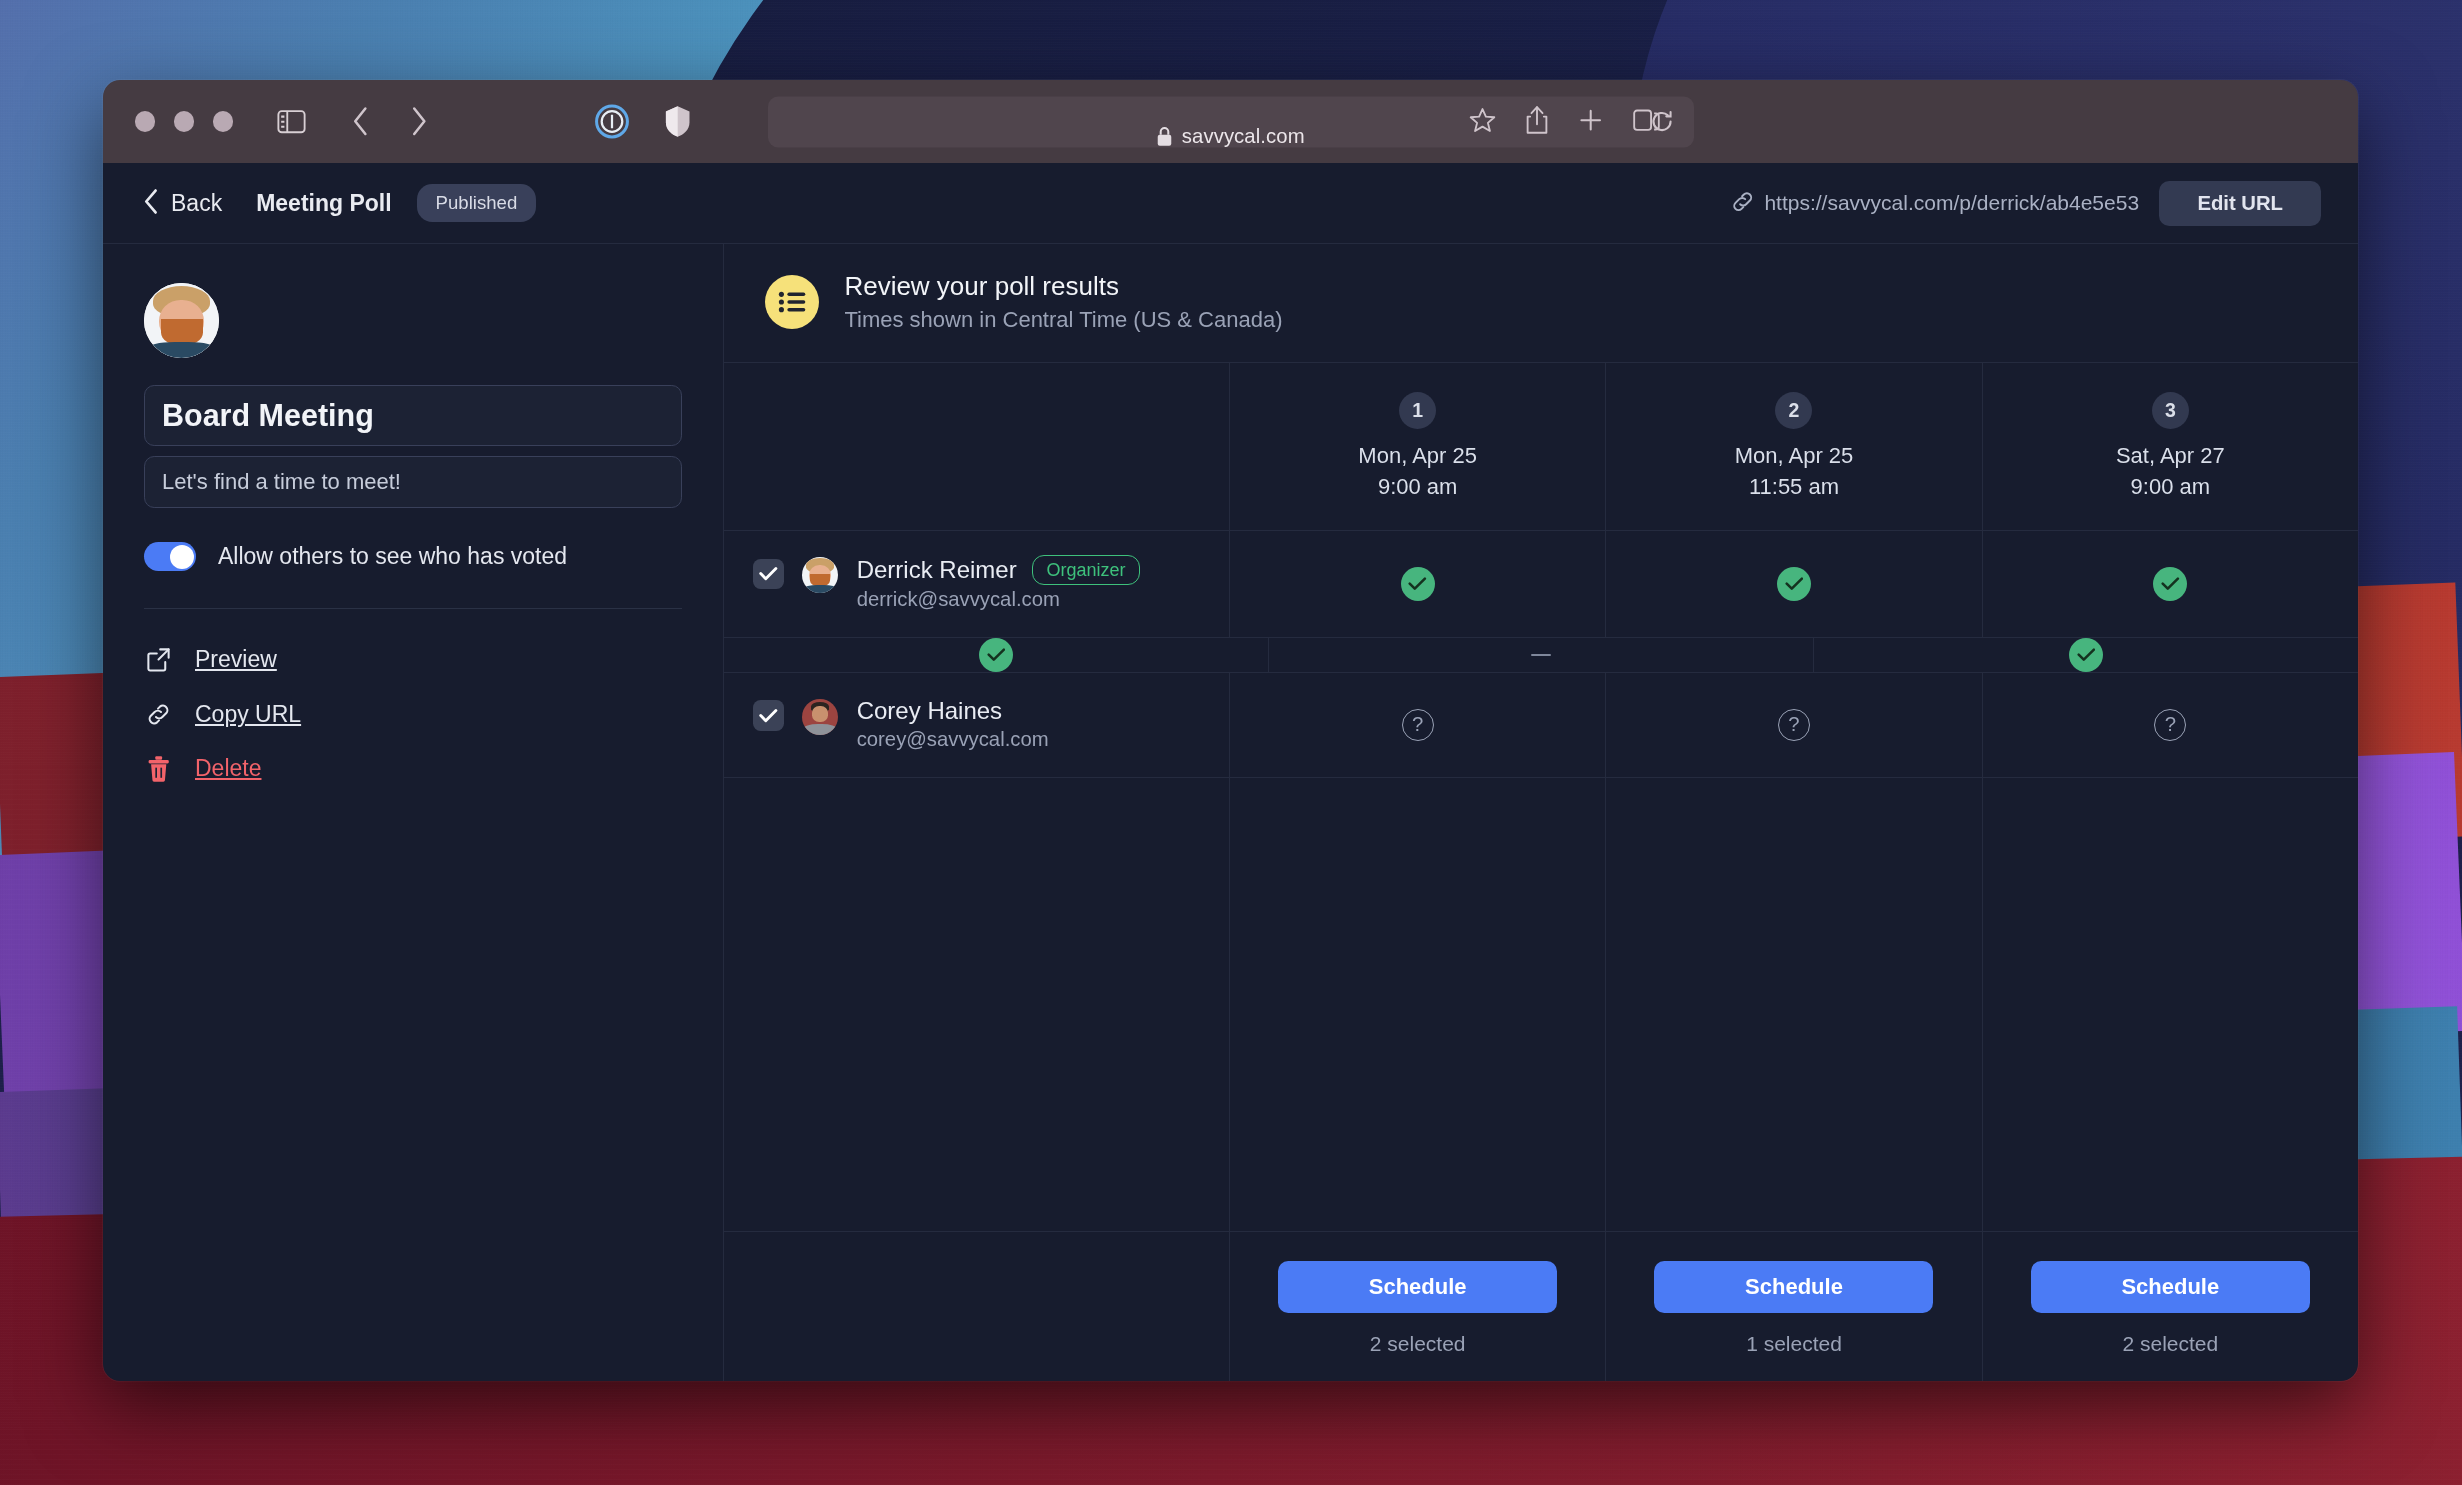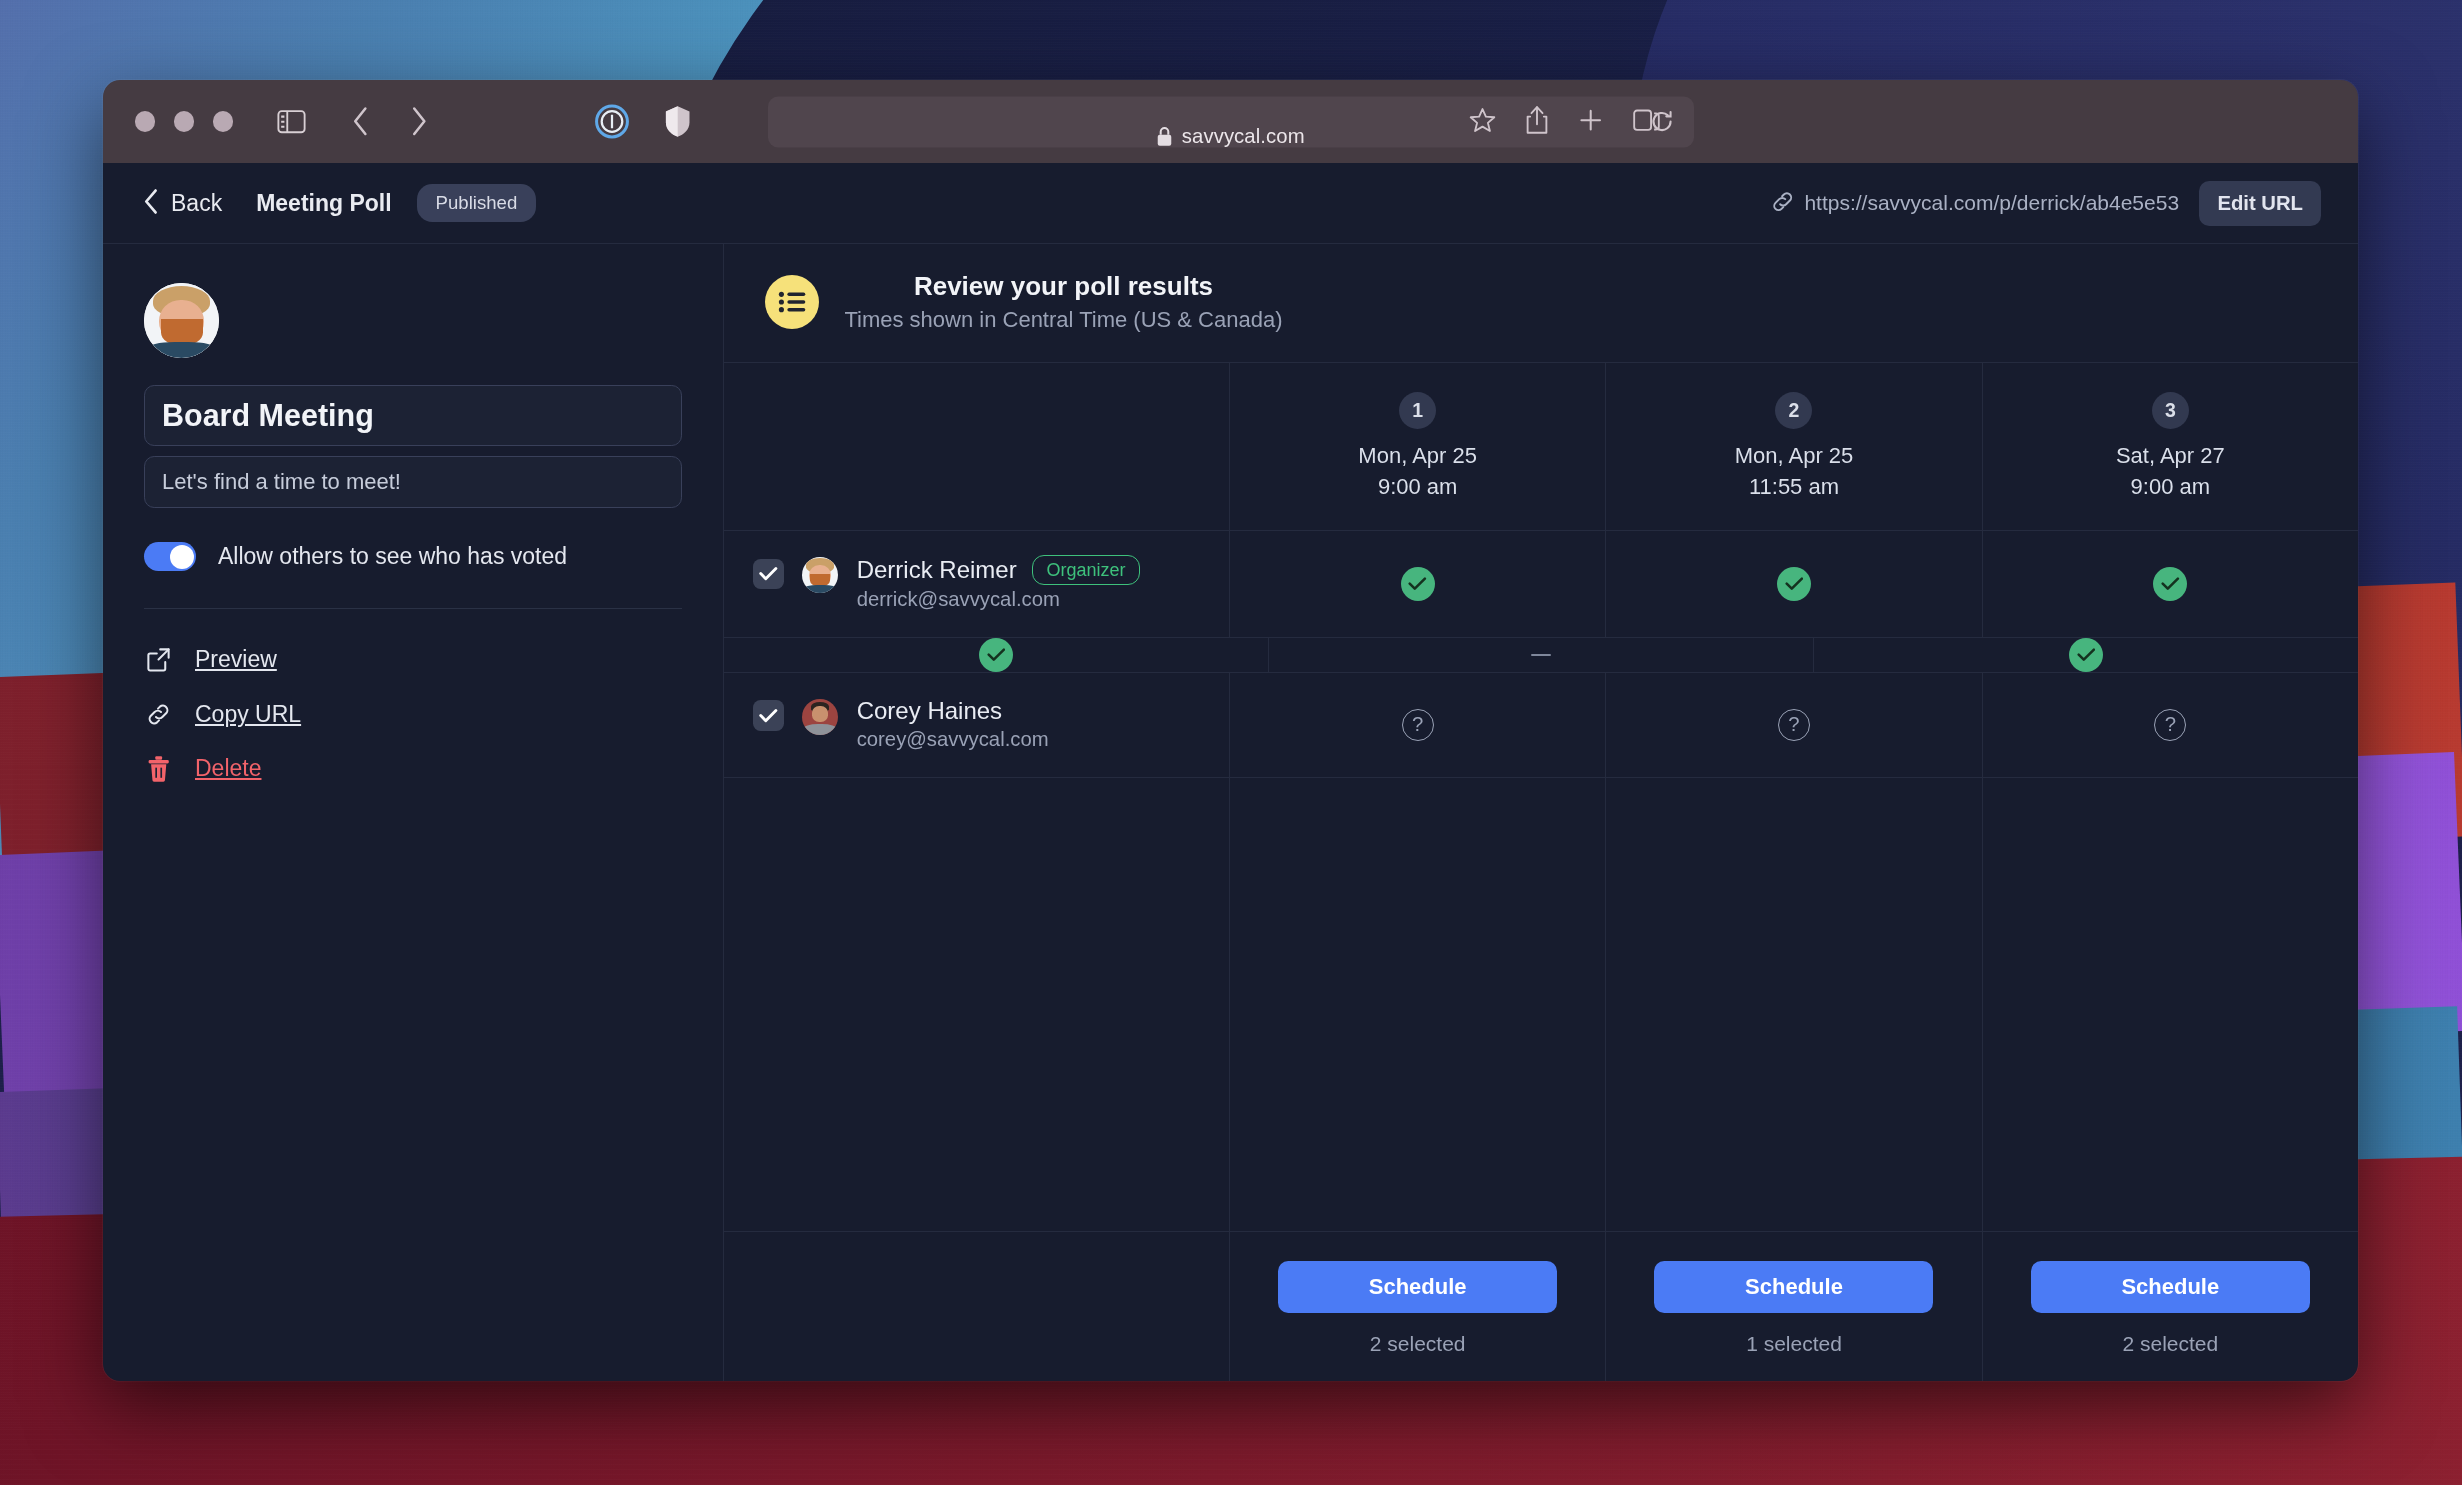--- a/index.html
+++ b/index.html
@@ -152,21 +152,21 @@
     font-size: 18.6px;
     padding: 7.6px 18.6px;
     border-radius: 15.2px;
   }
   .header-spacer { flex: 1; }
   #poll-url-group { display:flex; align-items:center; gap:9px; }
   #poll-url { font-size: 21px; color: #aab1c4; }
   #edit-url-btn {
     background: #333a52; color: #e2e5ef;
     font-size: 20.3px; font-weight: bold;
-    padding: 11px 18px; border-radius: 10.2px;
+    padding: 11px 38px; border-radius: 10.2px;
     margin-left: 20.3px;
   }
 
   
   #app-body { flex: 1; display: flex; min-height: 0; }
 
   
   #sidebar {
     width: 621px;
     flex: 0 0 621px;
@@ -220,21 +220,21 @@
     padding: 27px 41px 29px 41px;
     border-bottom: 0.8px solid #252b3f;
     flex: 0 0 auto;
   }
   #poll-results-icon {
     width: 54px; height: 54px; border-radius: 50%;
     background: #f6e17a;
     display:flex;align-items:center;justify-content:center;
     flex: 0 0 auto;
   }
-  #main-title { font-size: 26px; font-weight: bold; color: #f2f4f8; margin-bottom: 5.1px; text-align: center; }
+  #main-title { font-size: 26px; font-weight: normal; color: #f2f4f8; margin-bottom: 5.1px; }
   #main-subtitle { font-size: 22px; color: #9aa2b6; }
 
   
   #poll-table { flex: 1; display: flex; flex-direction: column; min-height: 0; }
   .trow { display: flex; }
   .tcell-name { width: 506px; flex: 0 0 506px; border-right: 0.8px solid #252b3f; }
   .tcell-slot { flex: 1 1 0; border-right: 0.8px solid #252b3f; }
   .tcell-slot:last-child { border-right: none; }
 
   

